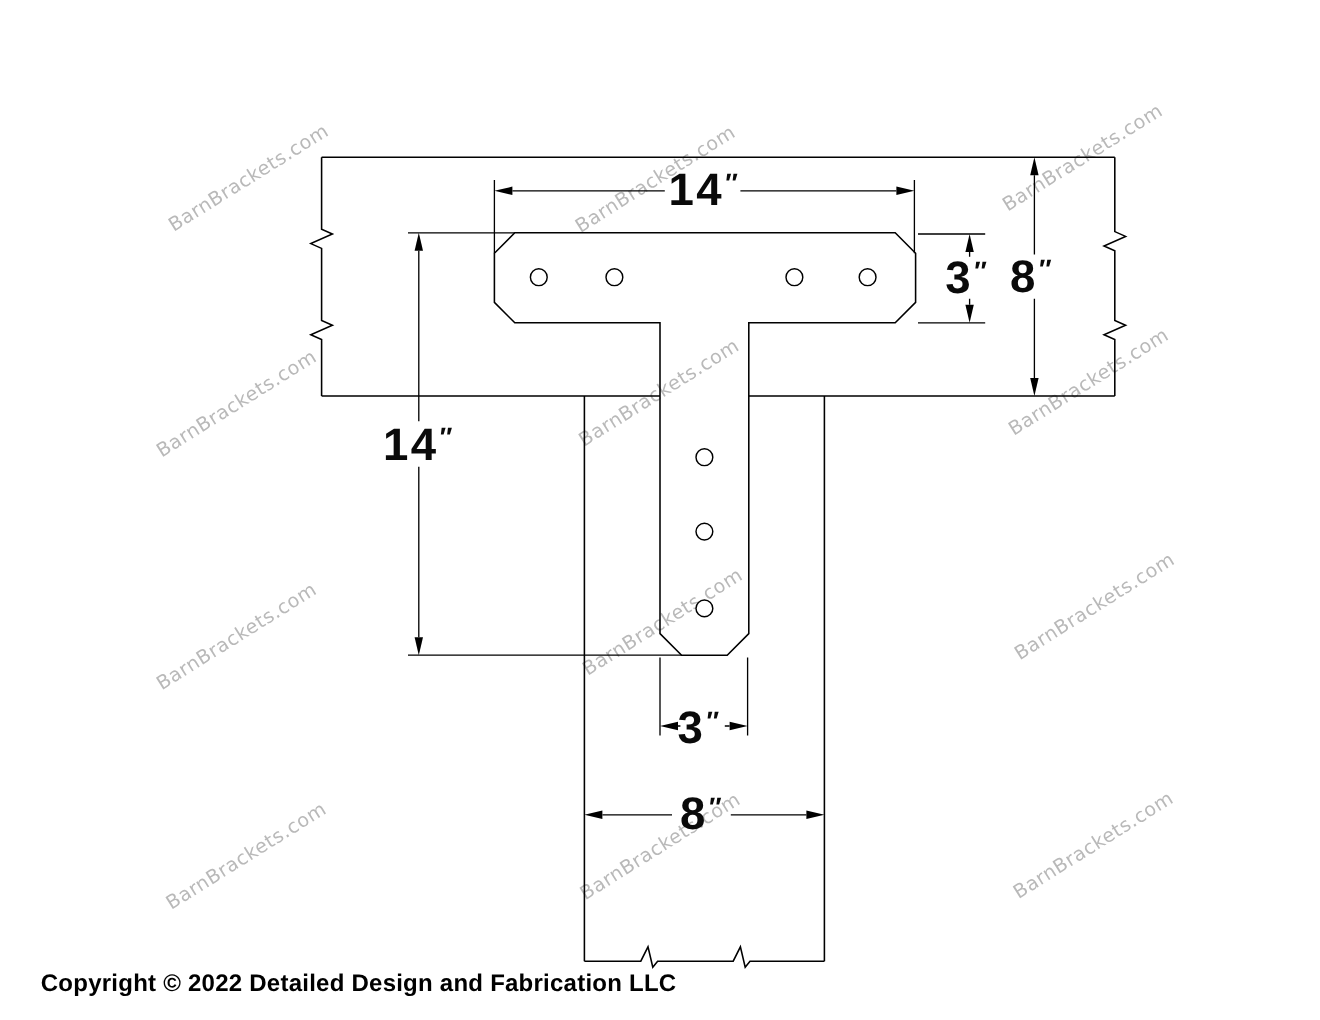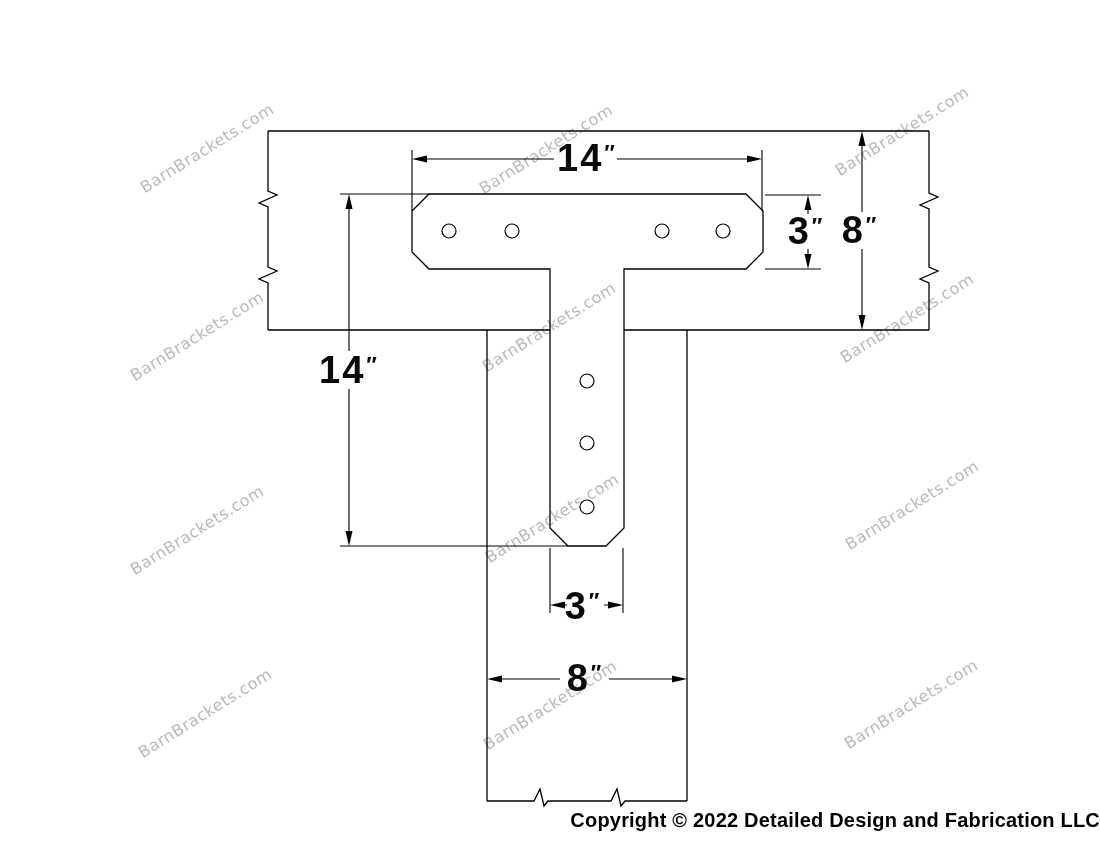--- a/index.html
+++ b/index.html
@@ -20,21 +20,21 @@
   .dimline{fill:none;stroke:#000;stroke-width:1.1px;}
   .arrow{fill:#000;stroke:none;}
   .hole{fill:#fff;stroke:#000;stroke-width:1.2px;}
   .dimtext{
     font-family:"Liberation Sans","DejaVu Sans",sans-serif;
     font-weight:700;font-size:38px;letter-spacing:2px;fill:#0a0a0a;
   }
   .unit{font-size:22px;letter-spacing:0;}
   .copyright{
     position:absolute;left:34px;top:809px;width:1066px;
-    text-align:right;font-weight:700;font-size:20px;letter-spacing:.2px;color:#000;
+    text-align:left;font-weight:700;font-size:20px;letter-spacing:.2px;color:#000;
   }
 </style>
 </head>
 <body>
 
 <div class="canvas">
 
   <div class="wm" style="left:207px;top:148px">BarnBrackets.com</div>
   <div class="wm" style="left:546px;top:149px">BarnBrackets.com</div>
   <div class="wm" style="left:902px;top:131px">BarnBrackets.com</div>

